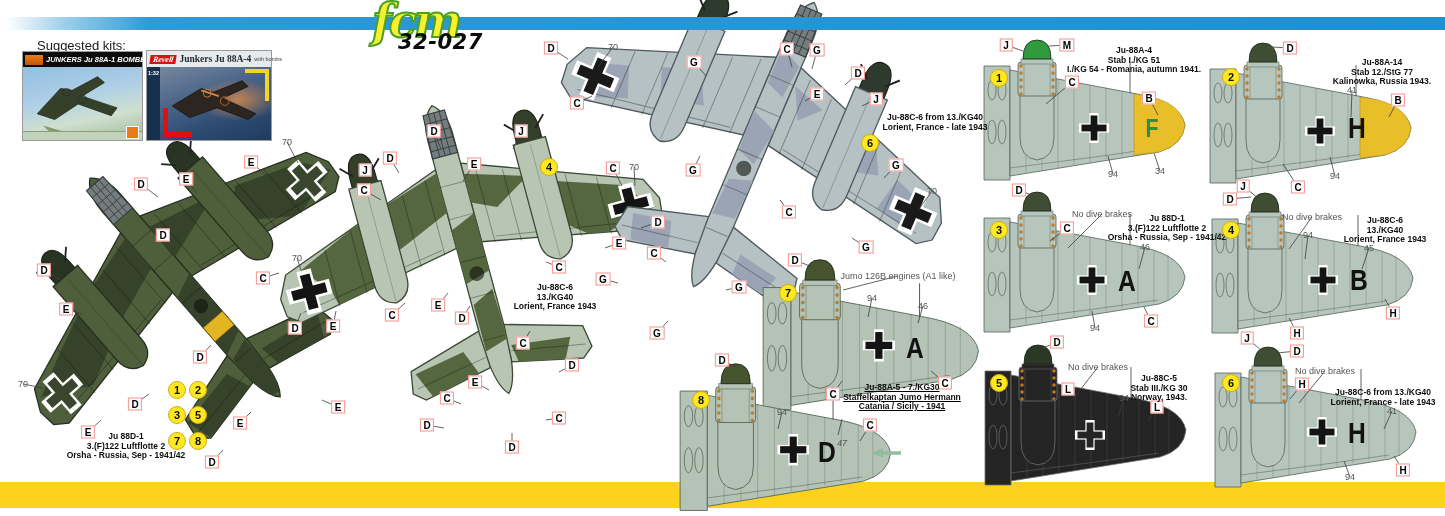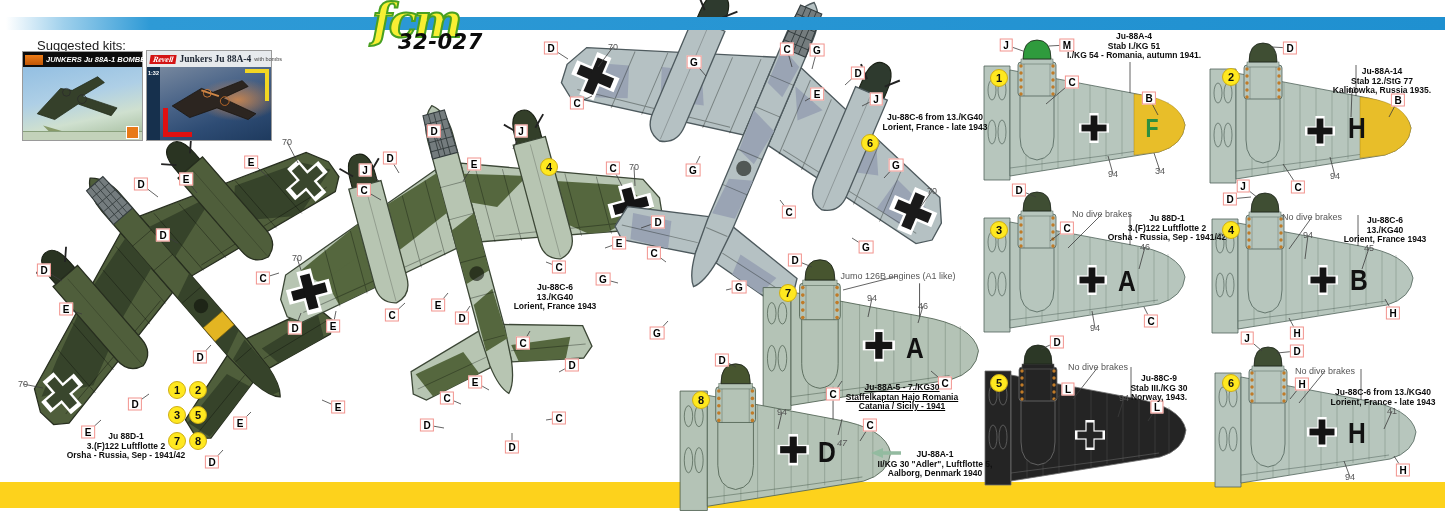--- a/index.html
+++ b/index.html
@@ -500,60 +500,55 @@
       <div class="co" style="left: 795px; top: 260px;">D</div>
       <div class="co" style="left: 833px; top: 394px;">C</div>
       <div class="co" style="left: 945px; top: 383px;">C</div>
       <div class="no" style="left: 898px; top: 276px;">Jumo 126B engines (A1 like)</div>
       <div class="no" style="left: 872px; top: 298px;">94</div>
       <div class="no" style="left: 923px; top: 306px;">46</div>
       <div class="ci" style="left: 788px; top: 293px;">7</div>
       <div class="le" style="left: 915px; top: 348px; font-size: 30px;">A</div>
       <div class="cap" style="left: 902px; top: 383px; text-decoration: underline;">
         <div class="cap-line">Ju-88A-5 - 7./KG30</div>
-        <div class="cap-line">Staffelkaptan Hajo Romania</div>
+        <div class="cap-line">Staffelkaptan Jumo Hermann</div>
         <div class="cap-line">Catania / Sicily - 1941</div>
       </div>
       <div class="co" style="left: 722px; top: 360px;">D</div>
       <div class="co" style="left: 870px; top: 425px;">C</div>
       <div class="no" style="left: 782px; top: 412px;">94</div>
       <div class="no" style="left: 842px; top: 443px; font-style: italic;">47</div>
       <div class="ci" style="left: 701px; top: 400px;">8</div>
       <div class="le" style="left: 827px; top: 452px; font-size: 30px;">D</div>
       <div class="ar" style="left: 886px; top: 453px;"></div>
-      <div class="cap" style="left: 935px; top: 450px;">
-        <div class="cap-line">JU-88A-1</div>
-        <div class="cap-line">II/KG 30 "Adler", Luftflotte 5,</div>
-        <div class="cap-line">Aalborg, Denmark 1940</div>
-      </div>
       <div class="co" style="left: 1006px; top: 45px;">J</div>
       <div class="co" style="left: 1067px; top: 45px;">M</div>
       <div class="co" style="left: 1072px; top: 82px;">C</div>
       <div class="co" style="left: 1149px; top: 98px;">B</div>
       <div class="no" style="left: 1113px; top: 174px;">94</div>
       <div class="no" style="left: 1160px; top: 171px;">34</div>
       <div class="ci" style="left: 999px; top: 78px;">1</div>
       <div class="le" style="left: 1152px; top: 128px; font-size: 26px; color: rgb(46, 143, 62);">F</div>
-      <div class="cap" style="left: 1134px; top: 32px;">
+      <div class="cap" style="left: 1134px; top: 46px;">
         <div class="cap-line">Ju-88A-4</div>
         <div class="cap-line">Stab I./KG 51</div>
         <div class="cap-line">I./KG 54 - Romania, autumn 1941.</div>
       </div>
       <div class="co" style="left: 1290px; top: 48px;">D</div>
       <div class="co" style="left: 1398px; top: 100px;">B</div>
       <div class="co" style="left: 1298px; top: 187px;">C</div>
       <div class="co" style="left: 1243px; top: 186px;">J</div>
       <div class="no" style="left: 1352px; top: 90px;">41</div>
       <div class="no" style="left: 1335px; top: 176px;">94</div>
       <div class="ci" style="left: 1231px; top: 77px;">2</div>
       <div class="le" style="left: 1357px; top: 128px; font-size: 30px;">H</div>
-      <div class="cap" style="left: 1382px; top: 58px; margin-top: 9px;">
+      <div class="cap" style="left: 1382px; top: 58px;">
         <div class="cap-line">Ju-88A-14</div>
         <div class="cap-line">Stab 12./StG 77</div>
-        <div class="cap-line">Kalinowka, Russia 1935.</div>
+        <div class="cap-line">Kalinowka, Russia 1943.</div>
       </div>
       <div class="co" style="left: 1019px; top: 190px;">D</div>
       <div class="co" style="left: 1067px; top: 228px;">C</div>
       <div class="co" style="left: 1151px; top: 321px;">C</div>
       <div class="no" style="left: 1102px; top: 214px;">No dive brakes</div>
       <div class="no" style="left: 1145px; top: 247px;">46</div>
       <div class="no" style="left: 1095px; top: 328px;">94</div>
       <div class="ci" style="left: 999px; top: 230px;">3</div>
       <div class="le" style="left: 1127px; top: 281px; font-size: 30px;">A</div>
       <div class="cap" style="left: 1167px; top: 214px;">
@@ -574,21 +569,21 @@
         <div class="cap-line">13./KG40</div>
         <div class="cap-line">Lorient, France 1943</div>
       </div>
       <div class="co" style="left: 1057px; top: 342px;">D</div>
       <div class="co" style="left: 1068px; top: 389px;">L</div>
       <div class="co" style="left: 1157px; top: 407px;">L</div>
       <div class="no" style="left: 1098px; top: 367px;">No dive brakes</div>
       <div class="no" style="left: 1124px; top: 398px;">94</div>
       <div class="ci" style="left: 999px; top: 383px;">5</div>
       <div class="cap" style="left: 1159px; top: 374px;">
-        <div class="cap-line">Ju-88C-9</div>
+        <div class="cap-line">Ju-88C-5</div>
         <div class="cap-line">Stab III./KG 30</div>
         <div class="cap-line">Norway, 1943.</div>
       </div>
       <div class="co" style="left: 1247px; top: 338px;">J</div>
       <div class="co" style="left: 1297px; top: 351px;">D</div>
       <div class="co" style="left: 1302px; top: 384px;">H</div>
       <div class="co" style="left: 1403px; top: 470px;">H</div>
       <div class="no" style="left: 1325px; top: 371px;">No dive brakes</div>
       <div class="no" style="left: 1392px; top: 411px;">41</div>
       <div class="no" style="left: 1350px; top: 477px;">94</div>

